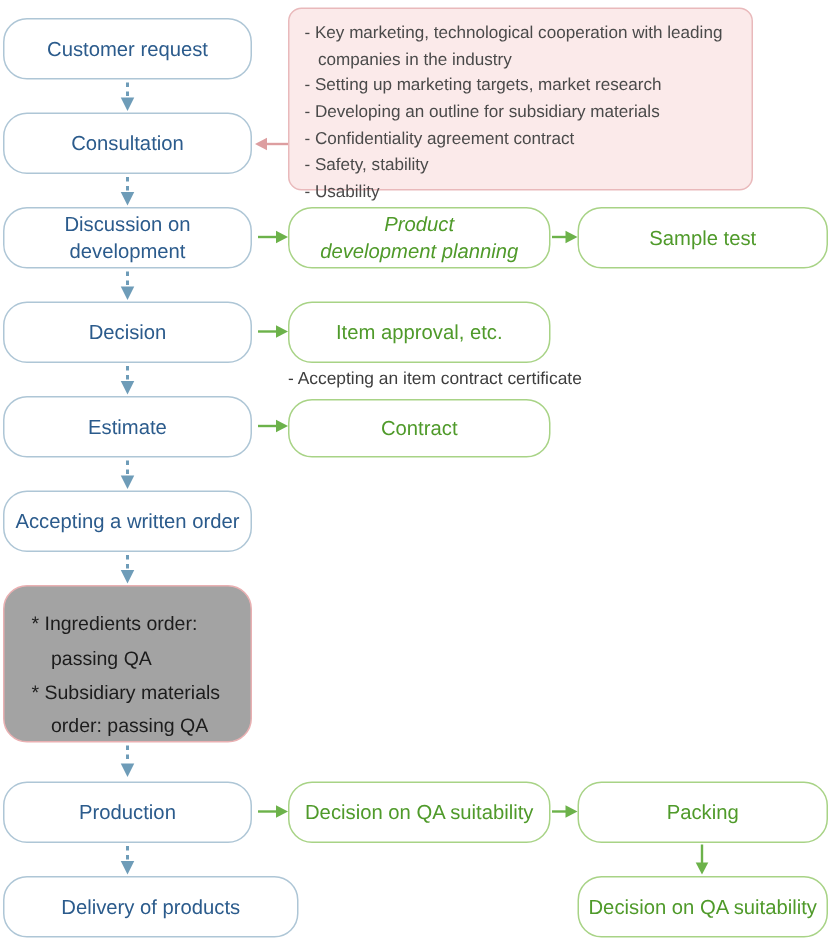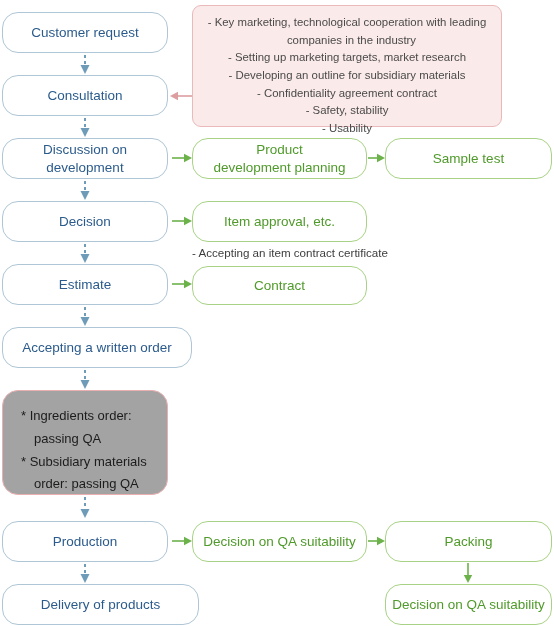--- a/index.html
+++ b/index.html
@@ -100,51 +100,51 @@
   </div>
 
   <div class="box box-blue" style="left:2px; top:201px; width:166px; height:41px;">
     <span>Decision</span>
   </div>
 
   <div class="box box-blue" style="left:2px; top:264px; width:166px; height:41px;">
     <span>Estimate</span>
   </div>
 
-  <div class="box box-blue" style="left:2px; top:327px; width:190px; height:41px;">
+  <div class="box box-blue" style="left:2px; top:327px; width:166px; height:41px;">
     <span>Accepting a written order</span>
   </div>
 
   <div class="box box-pink-outline" style="left:2px; top:390px; width:166px; height:105px;">
     <div class="star-line">* Ingredients order:</div>
     <div class="star-cont">passing QA</div>
     <div class="star-line">* Subsidiary materials</div>
     <div class="star-cont">order:  passing QA</div>
   </div>
 
   <div class="box box-blue" style="left:2px; top:521px; width:166px; height:41px;">
     <span>Production</span>
   </div>
 
   <div class="box box-blue" style="left:2px; top:584px; width:197px; height:41px;">
     <span>Delivery of products</span>
   </div>
 
-  <div class="box box-pink-fill" style="left:192px; top:5px; width:310px; height:122px;text-align:center;">
+  <div class="box box-pink-fill" style="left:192px; top:5px; width:310px; height:122px;">
     <div class="bullet-line">- Key marketing, technological cooperation with leading</div>
     <div class="bullet-cont">companies in the industry</div>
     <div class="bullet-line">- Setting up marketing targets, market research</div>
     <div class="bullet-line">- Developing an outline for subsidiary materials</div>
     <div class="bullet-line">- Confidentiality agreement contract</div>
     <div class="bullet-line">- Safety, stability</div>
     <div class="bullet-line">- Usability</div>
   </div>
 
   <div class="box box-green" style="left:192px; top:138px; width:175px; height:41px;">
-    <span style="white-space:pre-line;">Product
+    <span style="white-space:pre-line;font-style:italic;">Product
 development planning</span>
   </div>
 
   <div class="box box-green" style="left:385px; top:138px; width:167px; height:41px;">
     <span>Sample test</span>
   </div>
 
   <div class="box box-green" style="left:192px; top:201px; width:175px; height:41px;">
     <span>Item approval, etc.</span>
   </div>

